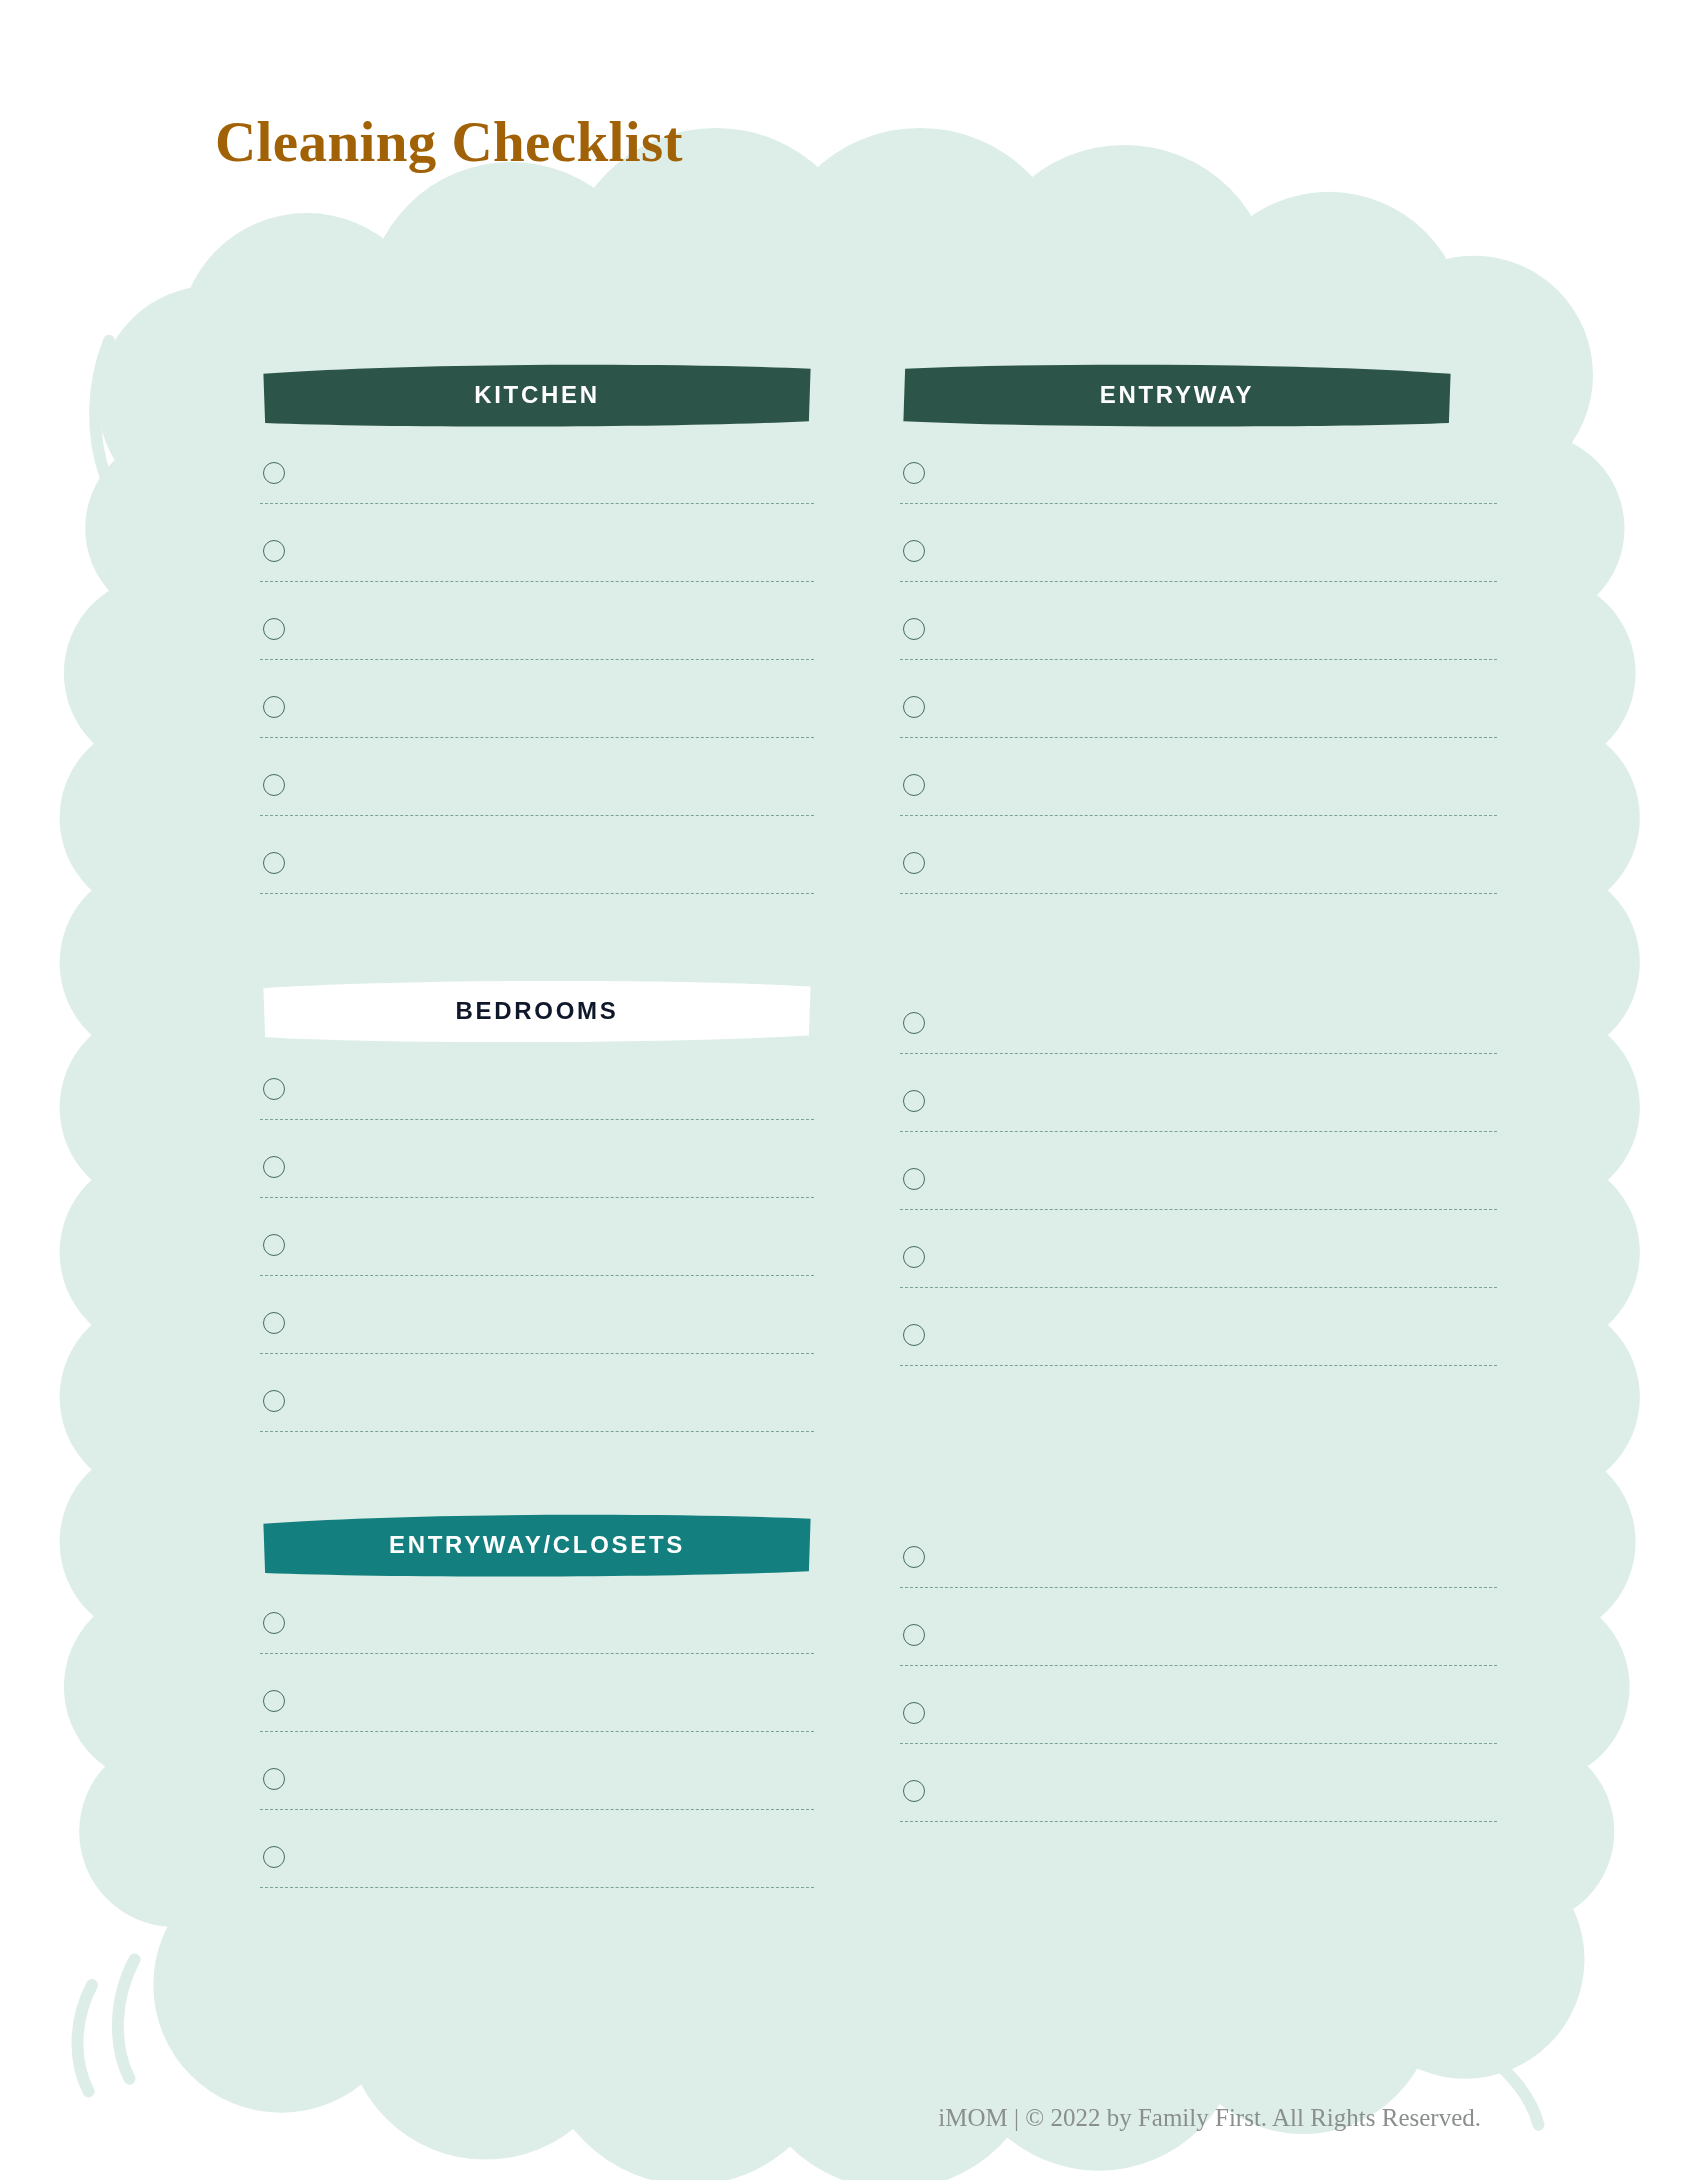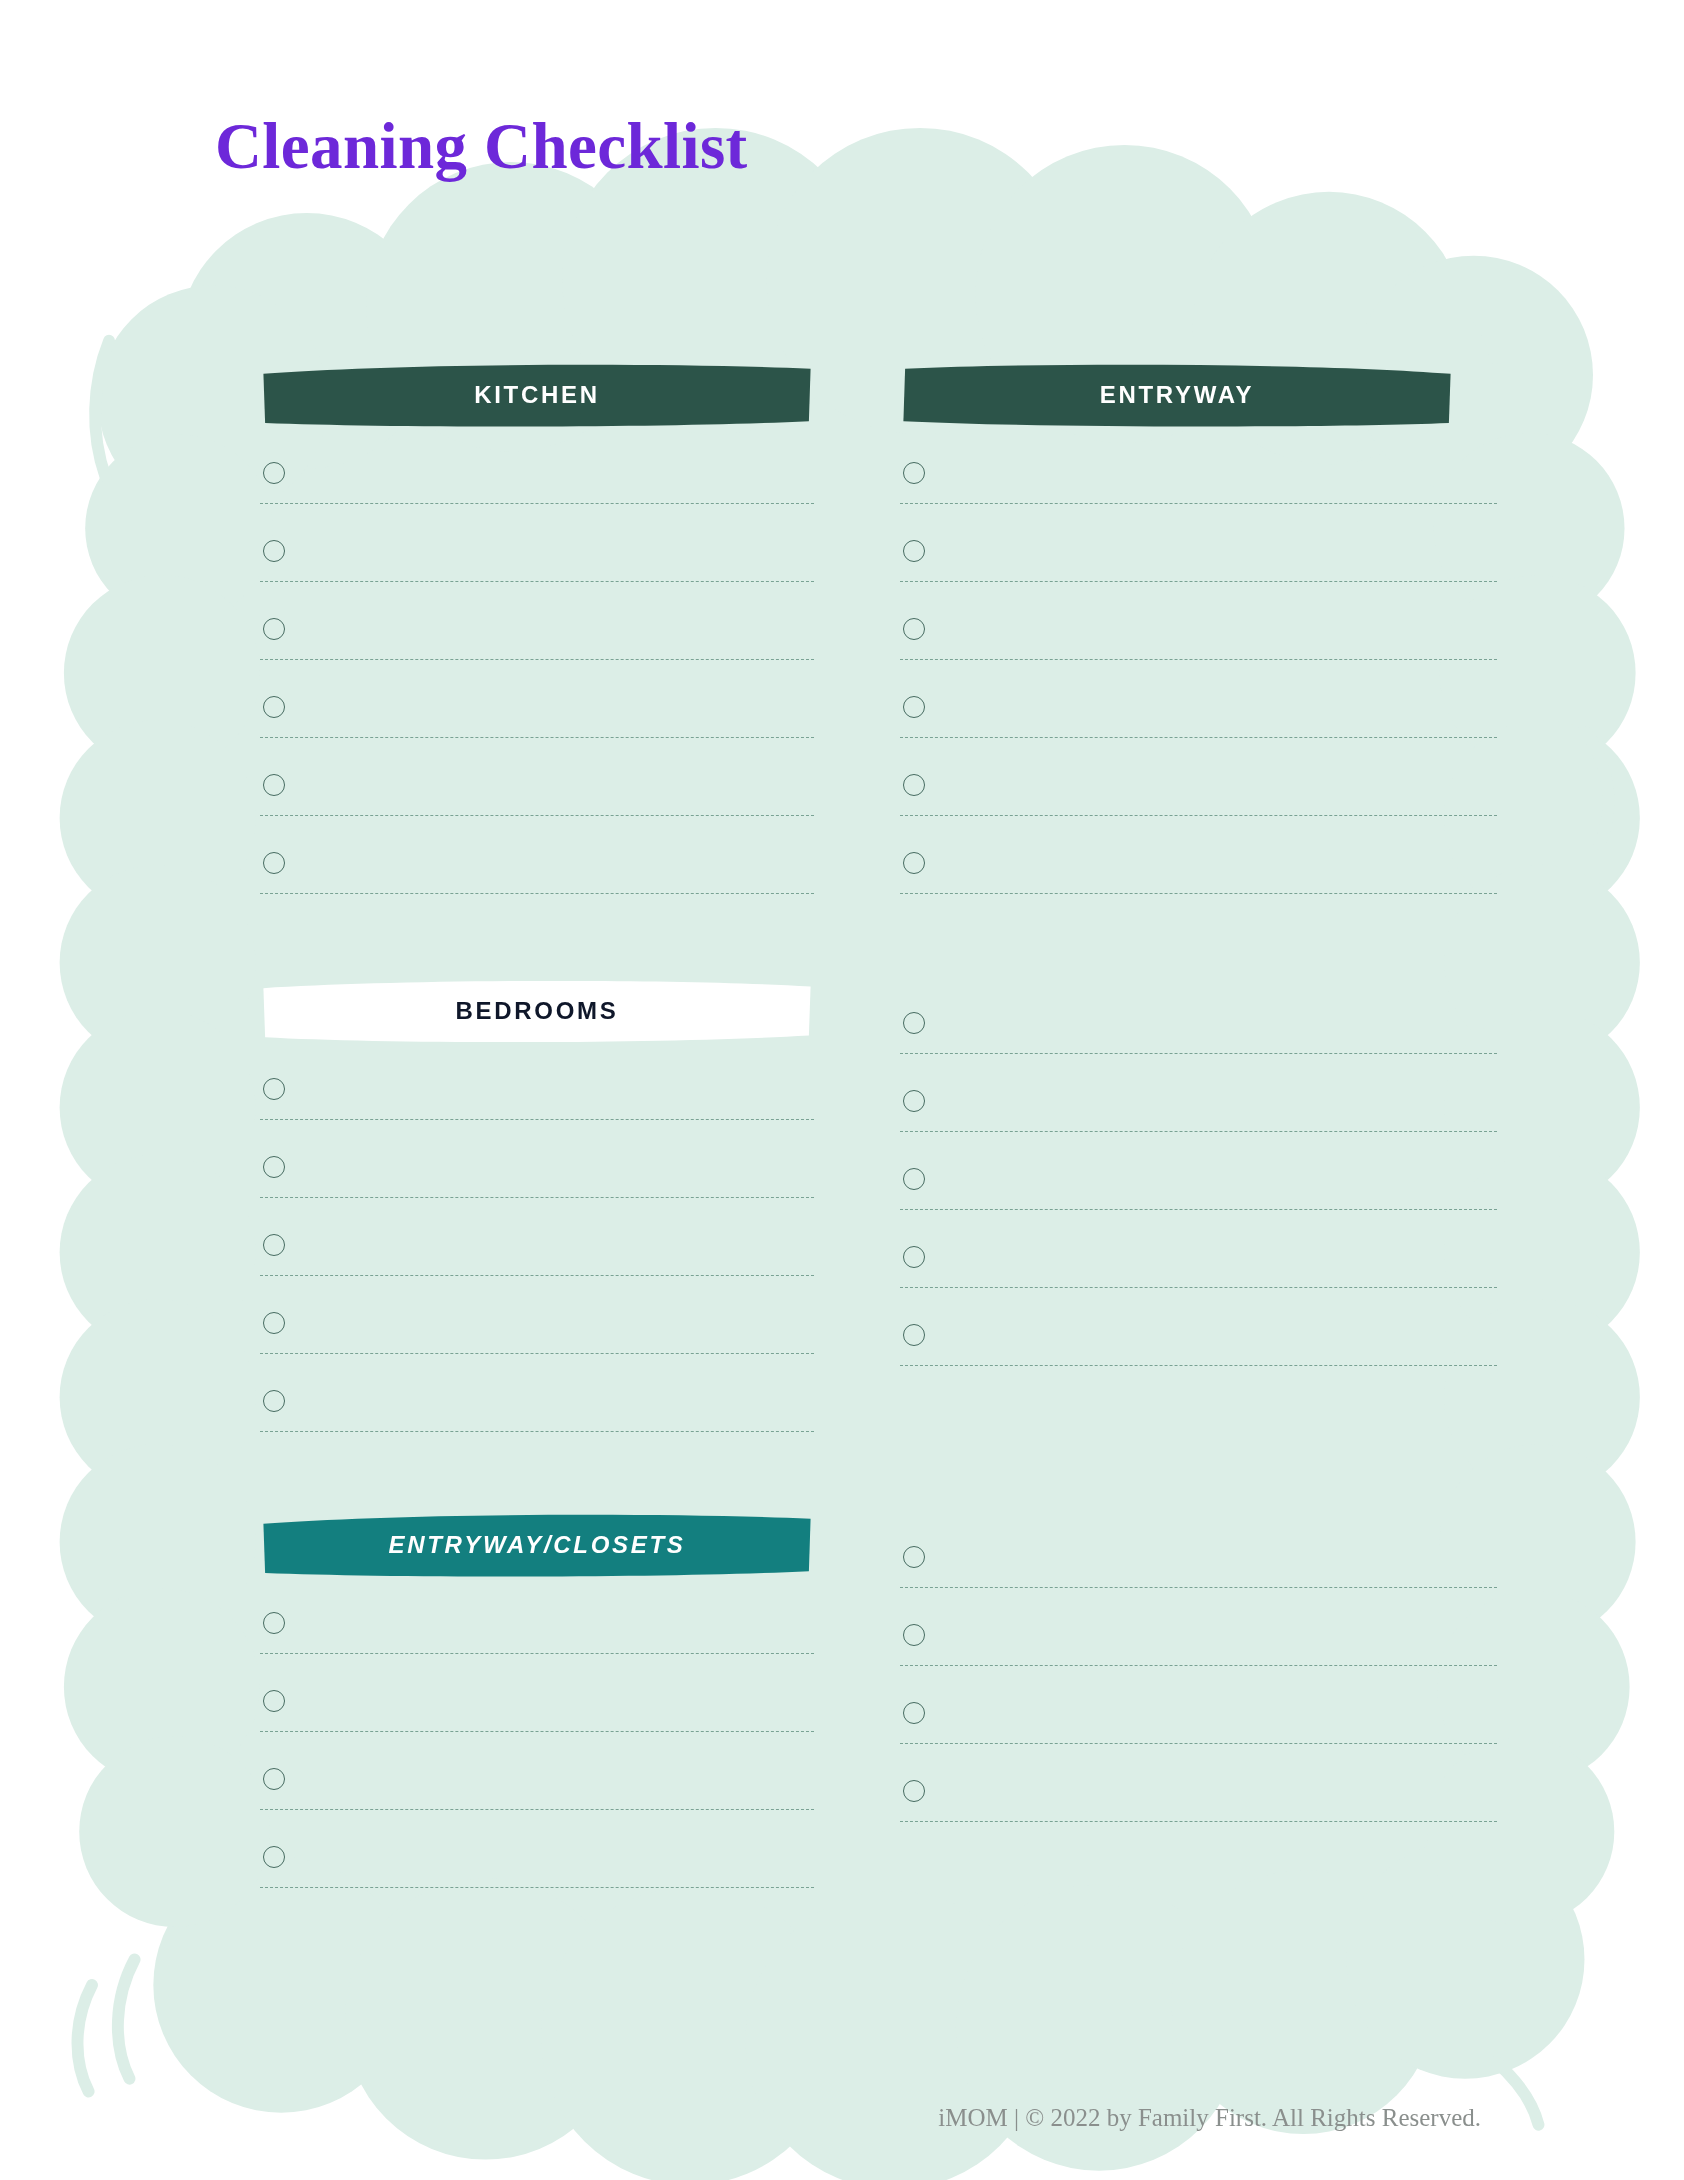--- a/index.html
+++ b/index.html
@@ -14,23 +14,23 @@
     font-family: "Liberation Sans", sans-serif;
     overflow: hidden;
   }
 
   
   .page-title {
     position: absolute;
     left: 215px;
     top: 109px;
     font-family: "Liberation Serif", serif;
-    font-size: 65px;
+    font-size: 57px;
     font-weight: bold;
-    color: #6d28d9;
+    color: #a16207;
     letter-spacing: 0.4px;
     white-space: nowrap;
   }
 
   
   .blob-wrap {
     position: absolute;
     left: 0;
     top: 0;
     width: 1685px;
@@ -72,21 +72,21 @@
     inset: 0;
   }
   .banner .banner-label {
     position: relative;
     font-size: 24px;
     letter-spacing: 2.7px;
     font-weight: bold;
     z-index: 2;
   }
   .banner.dark   .banner-label { color: #ffffff; }
-  .banner.teal   .banner-label { color: #ffffff; font-style: italic; }
+  .banner.teal   .banner-label { color: #ffffff; }
   .banner.white  .banner-label { color: #0f172a; }
 
   
   .items {
     margin-top: 19px;
   }
   .item {
     position: relative;
     height: 78px;
   }

